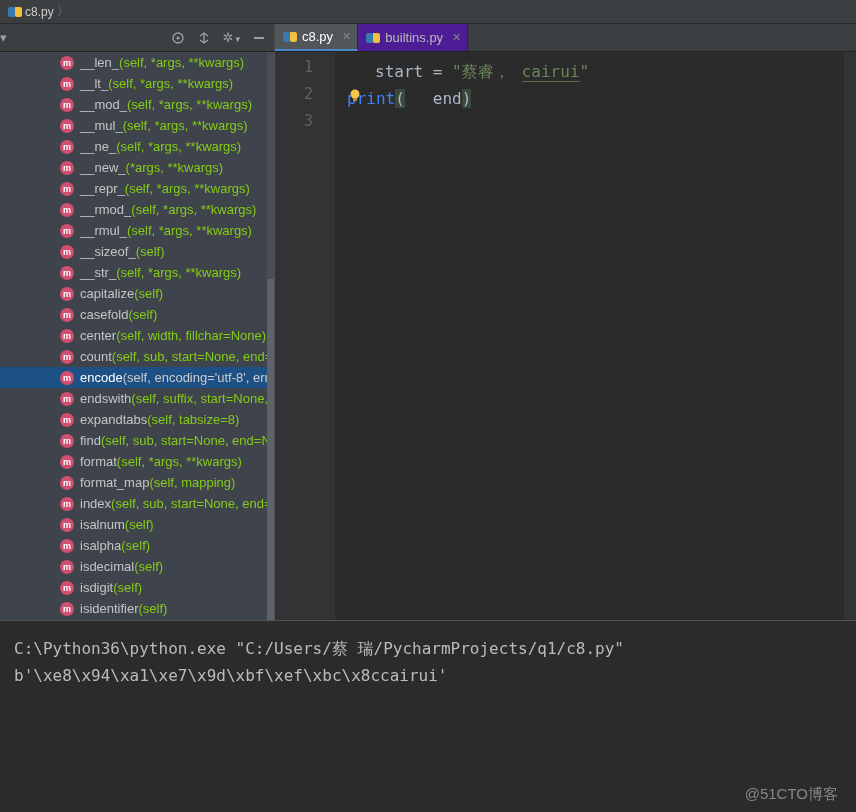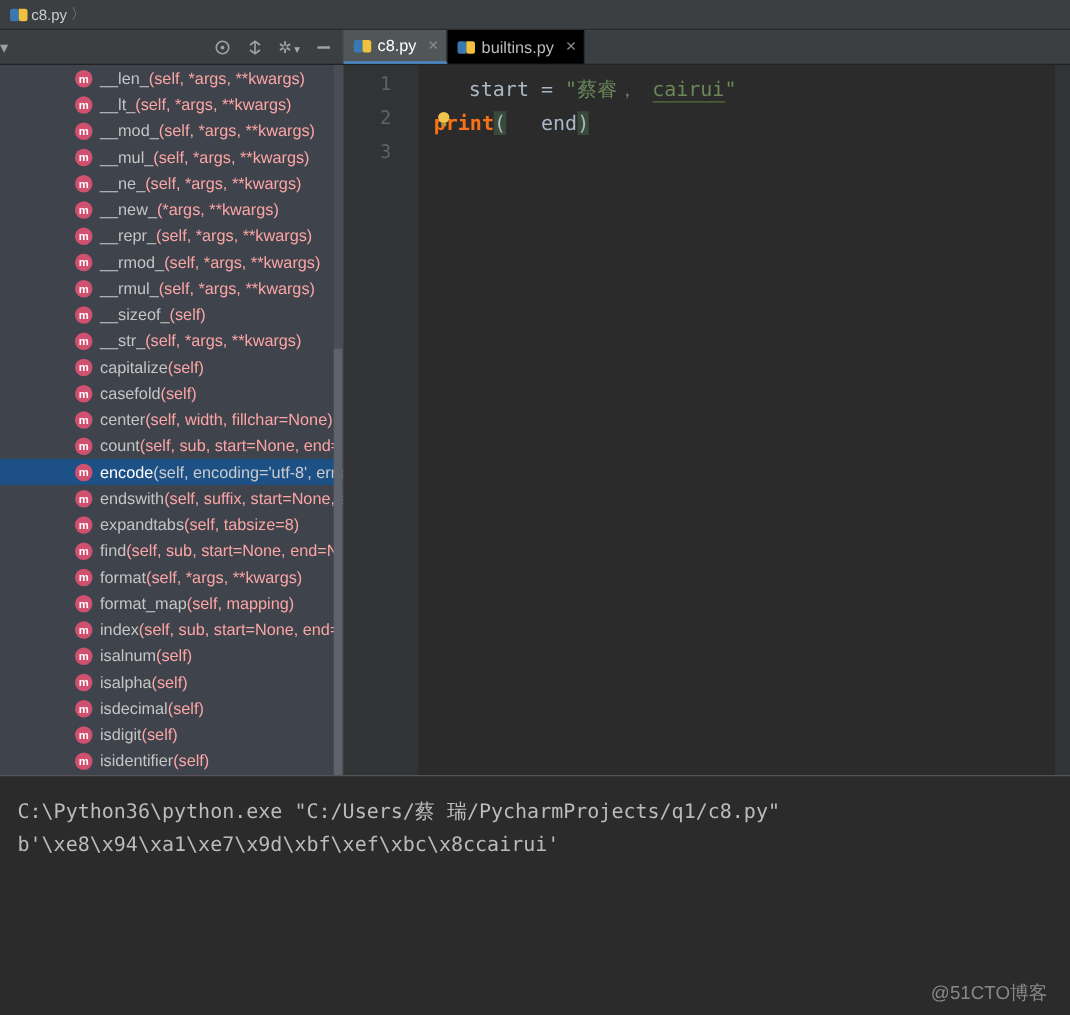--- a/index.html
+++ b/index.html
@@ -47,21 +47,21 @@
 .tabs {
   display: flex;
   height: 100%;
   align-items: stretch;
 }
 .tab {
   display: flex;
   align-items: center;
   padding: 0 6px 0 8px;
   border-right: 1px solid #2b2b2b;
-  background: #000000;
+  background: #4c1d95;
   color: #bbbbbb;
   font-size: 13px;
   gap: 5px;
 }
 .tab.active {
   background: #515658;
   color: #fff;
   border-bottom: 2px solid #4a88c7;
 }
 .tab .close { color: #888; font-size: 11px; margin-left: 4px; cursor: pointer; }
@@ -117,21 +117,21 @@
   background: #d05070;
   display: inline-flex;
   align-items: center;
   justify-content: center;
   color: #fff;
   font-size: 9px;
   font-weight: bold;
   margin-right: 6px;
   flex-shrink: 0;
 }
-.comp-item .params { color: #fca5a5; }
+.comp-item .params { color: #84cc16; }
 .comp-item.selected .params { color: #ccc; }
 .comp-scroll {
   position: absolute;
   right: 0; top: 0;
   width: 7px;
   height: 100%;
   background: #484d56;
 }
 .comp-thumb {
   width: 100%;
@@ -172,21 +172,21 @@
   padding: 6px 0 0 12px;
   font-family: "Consolas", "Menlo", monospace;
   font-size: 16px;
   line-height: 27px;
   position: relative;
 }
 .code .str { color: #6a8759; }
 .code .arg { color: #72737a; }
 .code .py-ident { color: #a9b7c6; margin-left: 28px; }
 .code .call { color: #b09a66; }
-.code .builtin { color: #f97316; font-weight: bold; }
+.code .builtin { color: #3b82f6; }
 .code .paren-hl { background: #3a4a3a; }
 .code .underline-link { color: #6a8759; border-bottom: 1px solid #587040; margin-left: 12px; }
 .editor-right-stripe {
   width: 12px;
   background: #313335;
 }
 .console {
   height: 192px;
   background: #2b2b2b;
   padding: 14px 0 0 14px;

